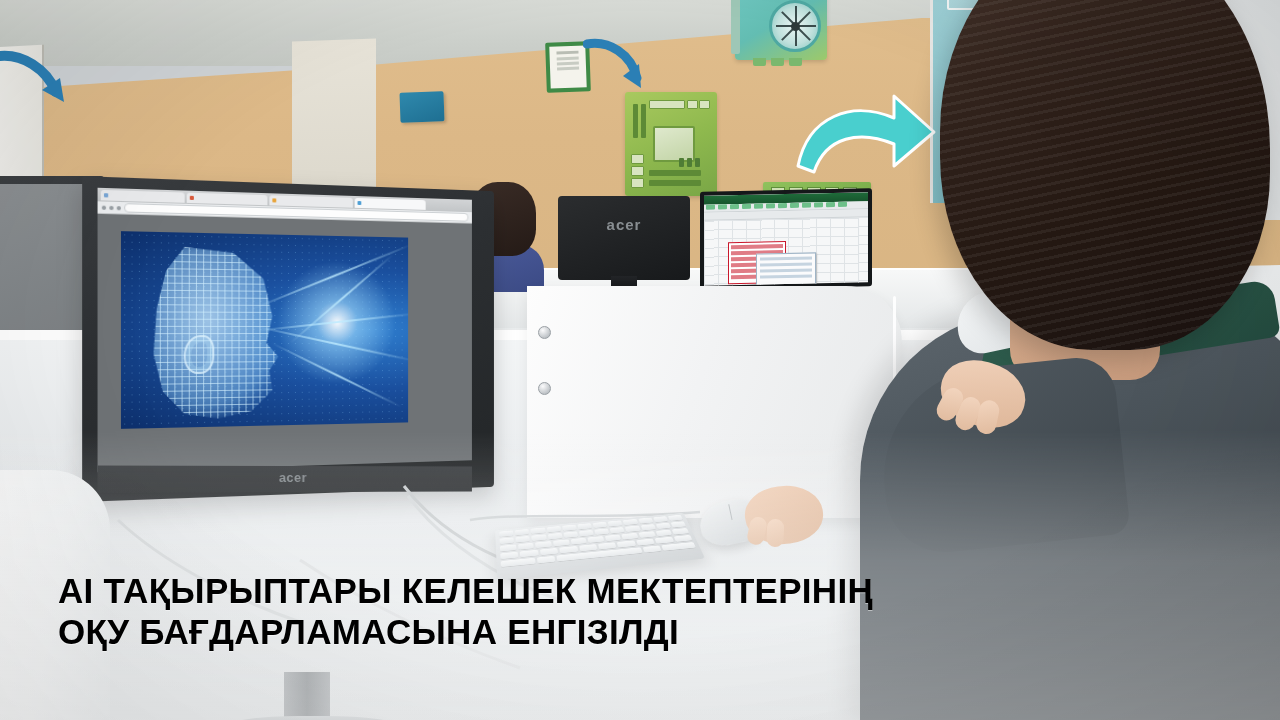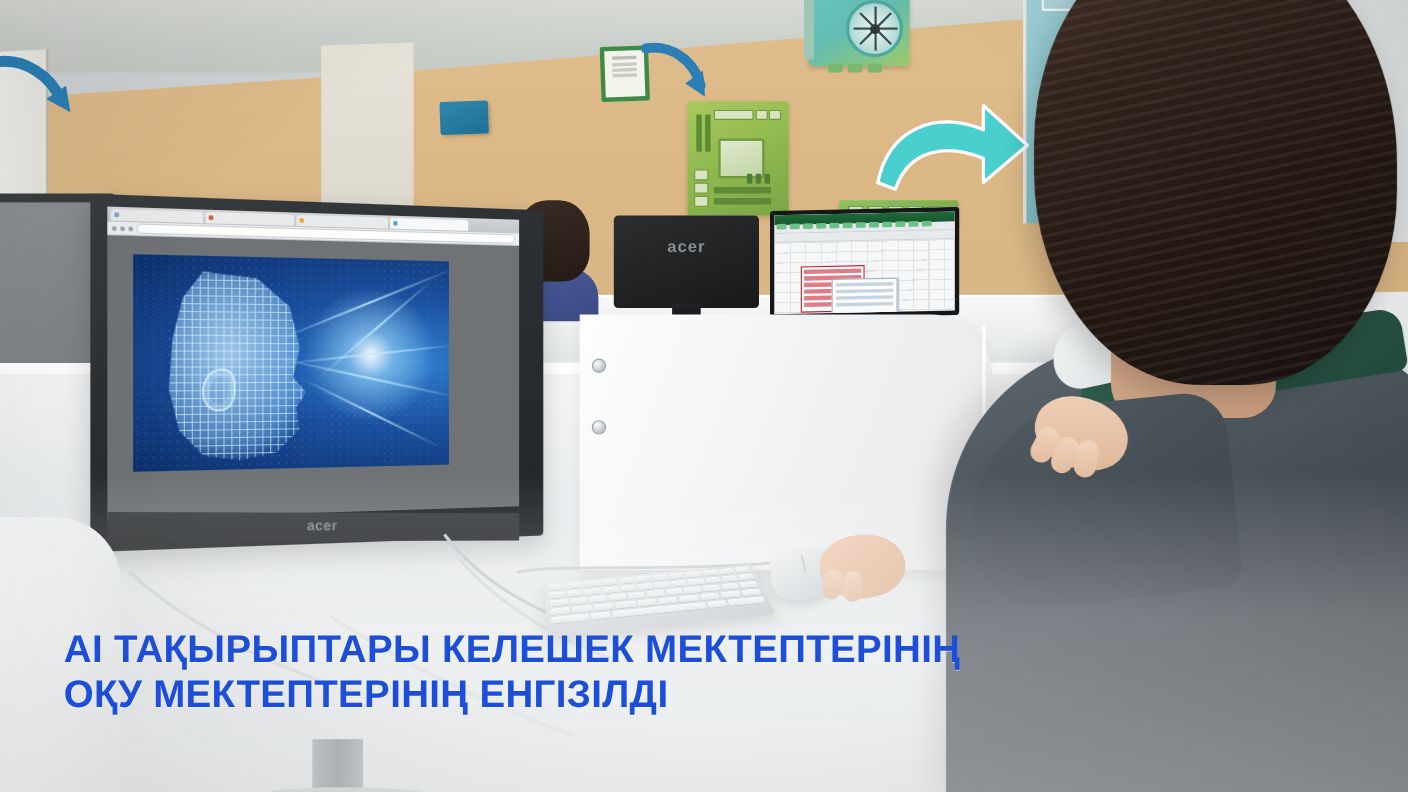--- a/index.html
+++ b/index.html
@@ -433,21 +433,21 @@
     position:absolute;width:20px;height:34px;border-radius:12px;
     background:linear-gradient(160deg,#f3d6c0,#e0ba9d);
   }
 
   
   .headline{
     position:absolute;left:58px;top:570px;width:1000px;
     font-family:"Liberation Sans","DejaVu Sans",sans-serif;
     font-weight:700;font-size:35px;line-height:41px;
     letter-spacing:.3px;
-    color:#1d4ed8;
+    color:#000000;
     text-shadow:0 1px 0 rgba(255,255,255,.45);
     white-space:pre-line;
   }
 
   
   .wash{
     left:0;top:430px;width:1280px;height:290px;
     background:linear-gradient(180deg,rgba(255,255,255,0) 0%,rgba(255,255,255,.30) 45%,rgba(255,255,255,.46) 100%);
     pointer-events:none;
   }
@@ -798,15 +798,15 @@
     <span class="finger" style="left:44px;top:36px;transform:rotate(-4deg)"></span>
   </div>
   <div class="hand h-bottom">
     <span class="finger" style="left:2px;top:28px;width:17px;height:28px;transform:rotate(18deg)"></span>
     <span class="finger" style="left:20px;top:32px;width:17px;height:28px;transform:rotate(8deg)"></span>
   </div>
 
   <div class="layer wash"></div>
   <div class="layer vignette"></div>
 
-  <div class="headline"><span>AI ТАҚЫРЫПТАРЫ КЕЛЕШЕК МЕКТЕПТЕРІНІҢ</span><br><span>ОҚУ МЕКТЕПТЕРІНІҢ ЕНГІЗІЛДІ</span></div>
+  <div class="headline"><span>AI ТАҚЫРЫПТАРЫ КЕЛЕШЕК МЕКТЕПТЕРІНІҢ</span><br><span>ОҚУ БАҒДАРЛАМАСЫНА ЕНГІЗІЛДІ</span></div>
 
 </div>
 
 </body></html>

